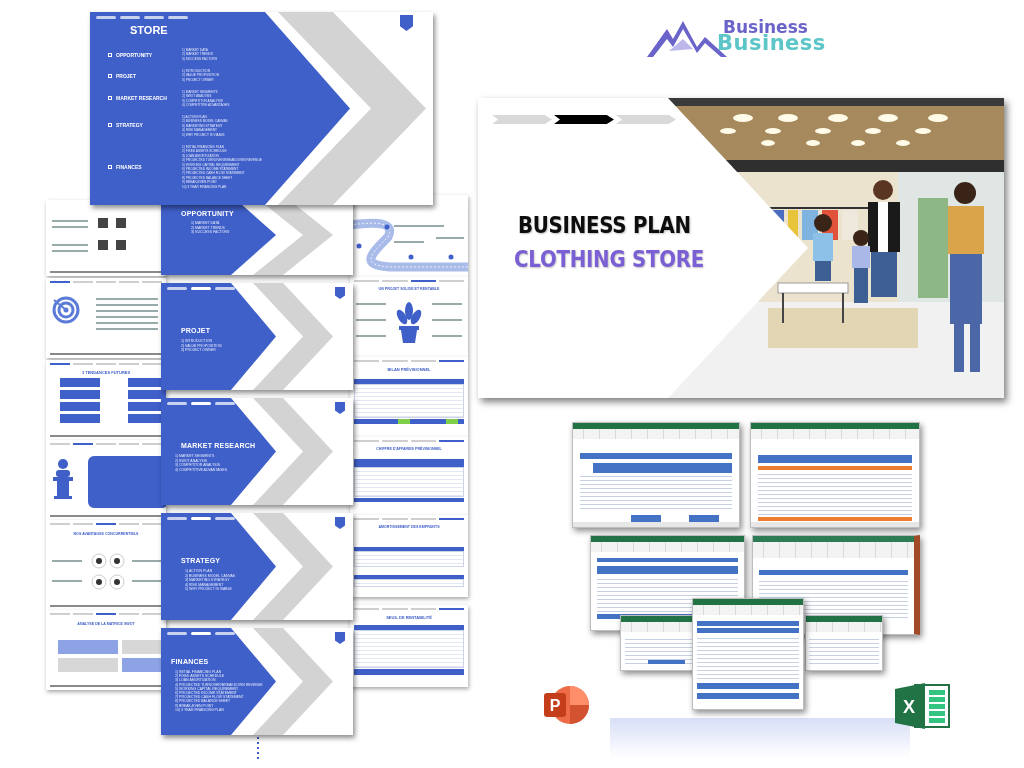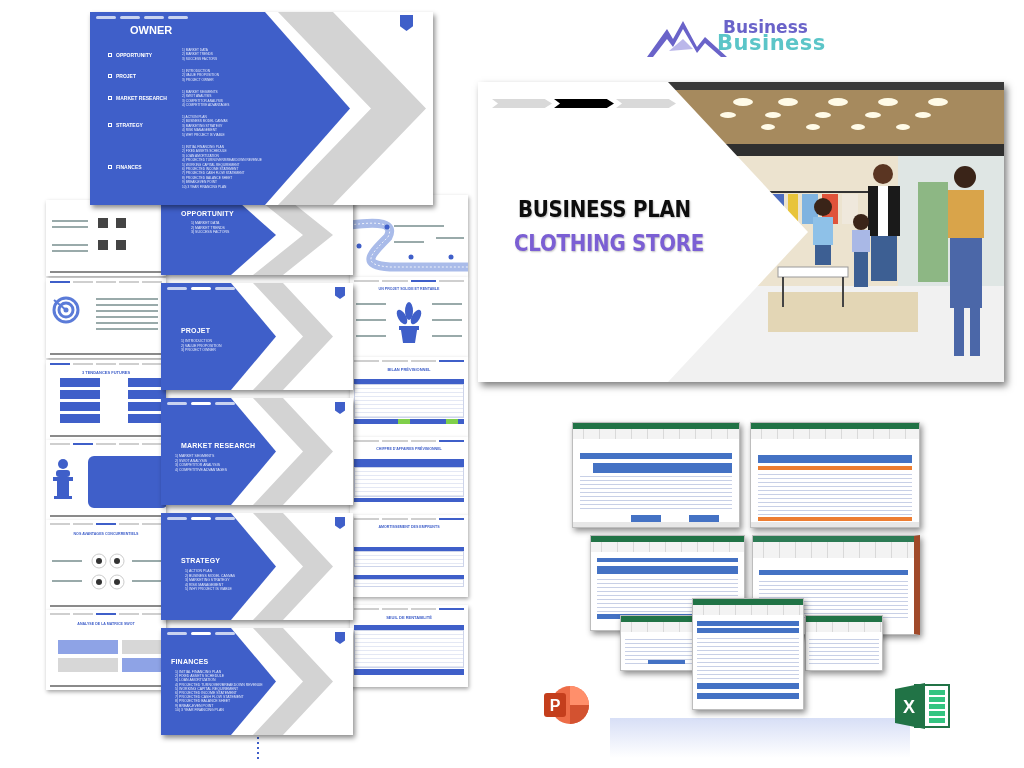--- a/index.html
+++ b/index.html
@@ -44,21 +44,21 @@
   .lblue-blk { position:absolute; background:#8ea3e6; }
   .gray-blk { position:absolute; background:#d7d7d7; }
   .table-blk { position:absolute; background: repeating-linear-gradient(#fff 0 3px,#e4e8f4 3px 4px); border:1px solid #cdd4ea; }
 
   
   #logo { position:absolute; left:645px; top:15px; width:215px; height:45px; }
   #logo .b1 { position:absolute; left:78px; top:2px; color:#6a63c9; font-weight:bold; font-size:17px; font-family:"DejaVu Sans", sans-serif; }
   #logo .b2 { position:absolute; left:72px; top:16px; color:#5bc5c8; font-weight:bold; font-size:21px; font-family:"DejaVu Sans", sans-serif; letter-spacing: 0.5px; }
 
   
-  #cover { position:absolute; left:478px; top:82px; width:526px; height:300px; box-shadow: 3px 4px 7px rgba(0,0,0,0.5); overflow:hidden; background:#bef264; }
+  #cover { position:absolute; left:478px; top:98px; width:526px; height:300px; box-shadow: 3px 4px 7px rgba(0,0,0,0.5); overflow:hidden; background:#bef264; }
   #cover .photo { position:absolute; inset:0; }
   #cover .white-part { position:absolute; left:0; top:0; width:100%; height:100%; background:#fff; clip-path: polygon(0 0, 190px 0, 330px 50%, 190px 100%, 0 100%); }
   #cover .c-prog { position:absolute; top:17px; left:14px; display:flex; gap:2px; }
   #cover .c-prog span { width:60px; height:9px; background:#d9d9d9; clip-path: polygon(0 0, 88% 0, 100% 50%, 88% 100%, 0 100%, 10% 50%); }
   #cover .c-prog span.on { background:#000; }
   #cover .c-title1 { position:absolute; left:40px; top:114px; font-weight:bold; font-size:23px; color:#0d0d0d; letter-spacing:-0.3px; text-shadow: 1px 1px 2px rgba(0,0,0,0.25); font-family:"DejaVu Sans", sans-serif; transform: scaleX(0.86); transform-origin:left; }
   #cover .c-title2 { position:absolute; left:36px; top:148px; font-weight:bold; font-size:23px; color:#7b5fd4; letter-spacing:-0.3px; text-shadow: 1px 1px 2px rgba(0,0,0,0.25); font-family:"DejaVu Sans", sans-serif; transform: scaleX(0.86); transform-origin:left; }
 
   
   .xl { position:absolute; background:#fff; box-shadow: 2px 3px 6px rgba(0,0,0,0.45); overflow:hidden; border:1px solid #bdbdbd; }
@@ -378,21 +378,21 @@
 <div class="slide" id="plan-slide">
   <div class="blue-arrow"></div>
   <div class="chev-gray b"></div>
   <div class="progress">
       <span></span>
       <span></span>
       <span></span>
       <span></span>
     </div>
   <div class="badge"></div>
-  <div class="plan-title">OWNER</div>
+  <div class="plan-title">STORE</div>
 
   <div class="plan-row" style="top:40px;">
       <span class="box"></span>
       <span>OPPORTUNITY</span>
     </div>
   <div class="plan-sub" style="top:36px;">
     <div>1) MARKET DATA</div>
     <div>2) MARKET TRENDS</div>
     <div>3) SUCCESS FACTORS</div>
   </div>

